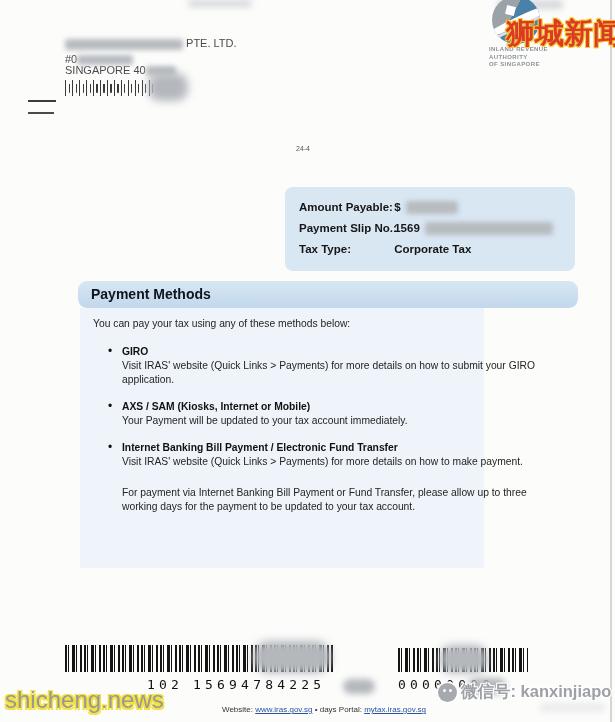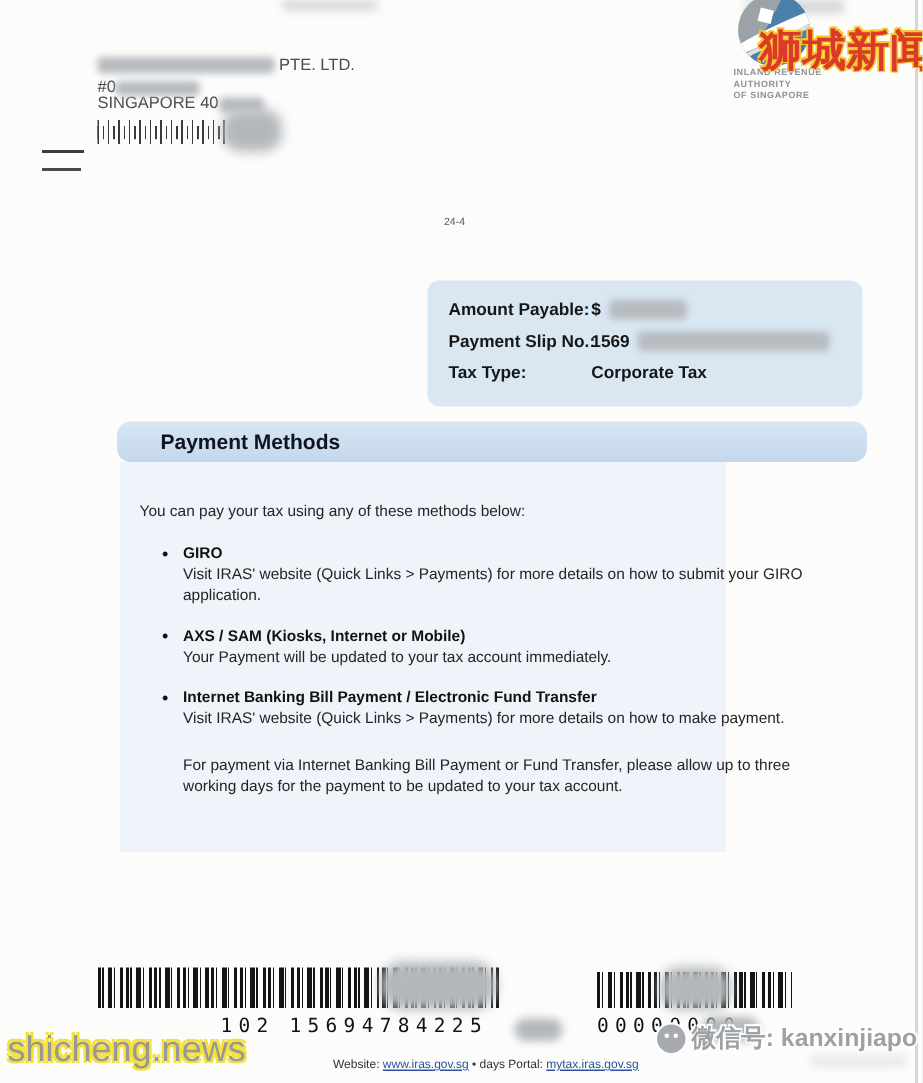--- a/index.html
+++ b/index.html
@@ -60,26 +60,26 @@
   .page-code { left:296px; top:145px; font-size:7px; color:#555; }
 
   
   .summary { left:285px; top:187px; width:290px; background:#d9e7f3;
     border-radius:8px; padding:10px 14px 11px 14px; }
   .summary .row { line-height:21px; font-size:11.5px; font-weight:bold; color:#161616; white-space:nowrap; }
   .summary .lbl { display:inline-block; width:92px; }
 
   
   .band { left:78px; top:281px; width:500px; height:27px; border-radius:9px;
-    background:linear-gradient(#d7e6f3,#c2d8eb); line-height:27px; padding-left:29px;
+    background:linear-gradient(#d7e6f3,#c2d8eb); line-height:27px; padding-left:13px;
     font-size:14px; font-weight:bold; color:#0e141c; }
 
   
   .panel { left:80px; top:308px; width:404px; height:260px; background:#eef4f9;
-    padding:27px 0 0 13px; font-size:10.3px; line-height:14px; color:#242424; }
+    padding:9px 0 0 13px; font-size:10.3px; line-height:14px; color:#242424; }
   .panel .intro { margin-bottom:14px; }
   .panel ul { list-style:none; }
   .panel li { position:relative; padding-left:15px; margin:0 0 13px 14px; width:434px; }
   .panel li::before { content:"•"; position:absolute; left:1px; top:-1px; font-size:12px; color:#111; }
   .panel li .ttl { font-weight:bold; color:#111; }
   .panel .note { margin:17px 0 0 29px; width:430px; }
 
   
   .barcode { background-image:repeating-linear-gradient(90deg,
       #141414 0 2px, transparent 2px 3px,

